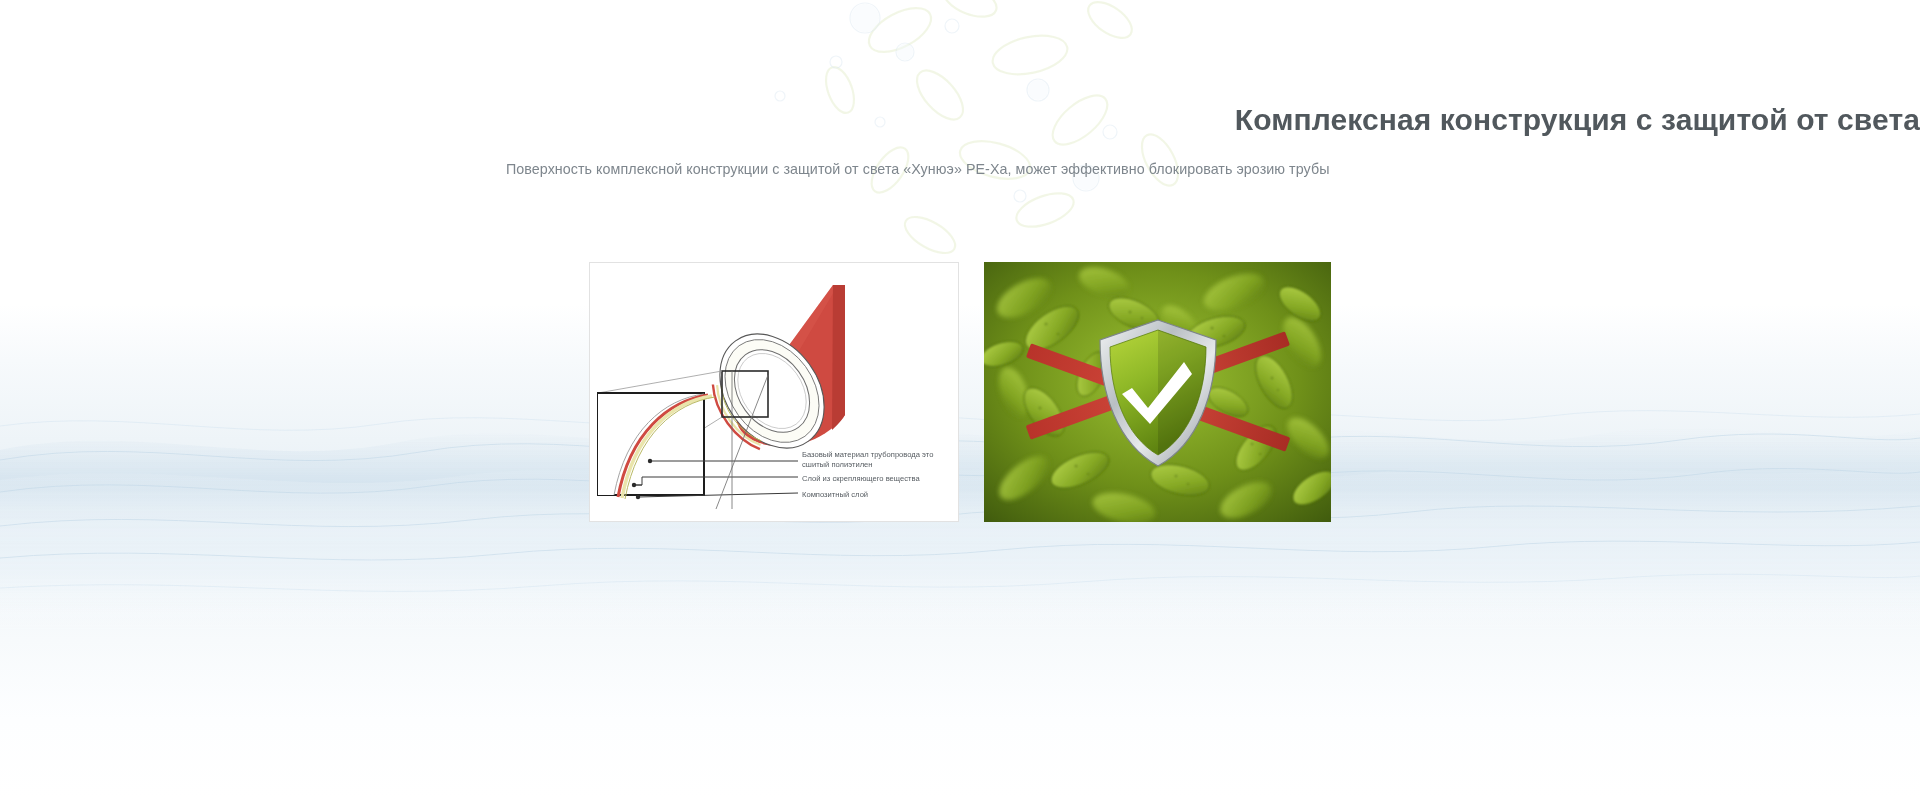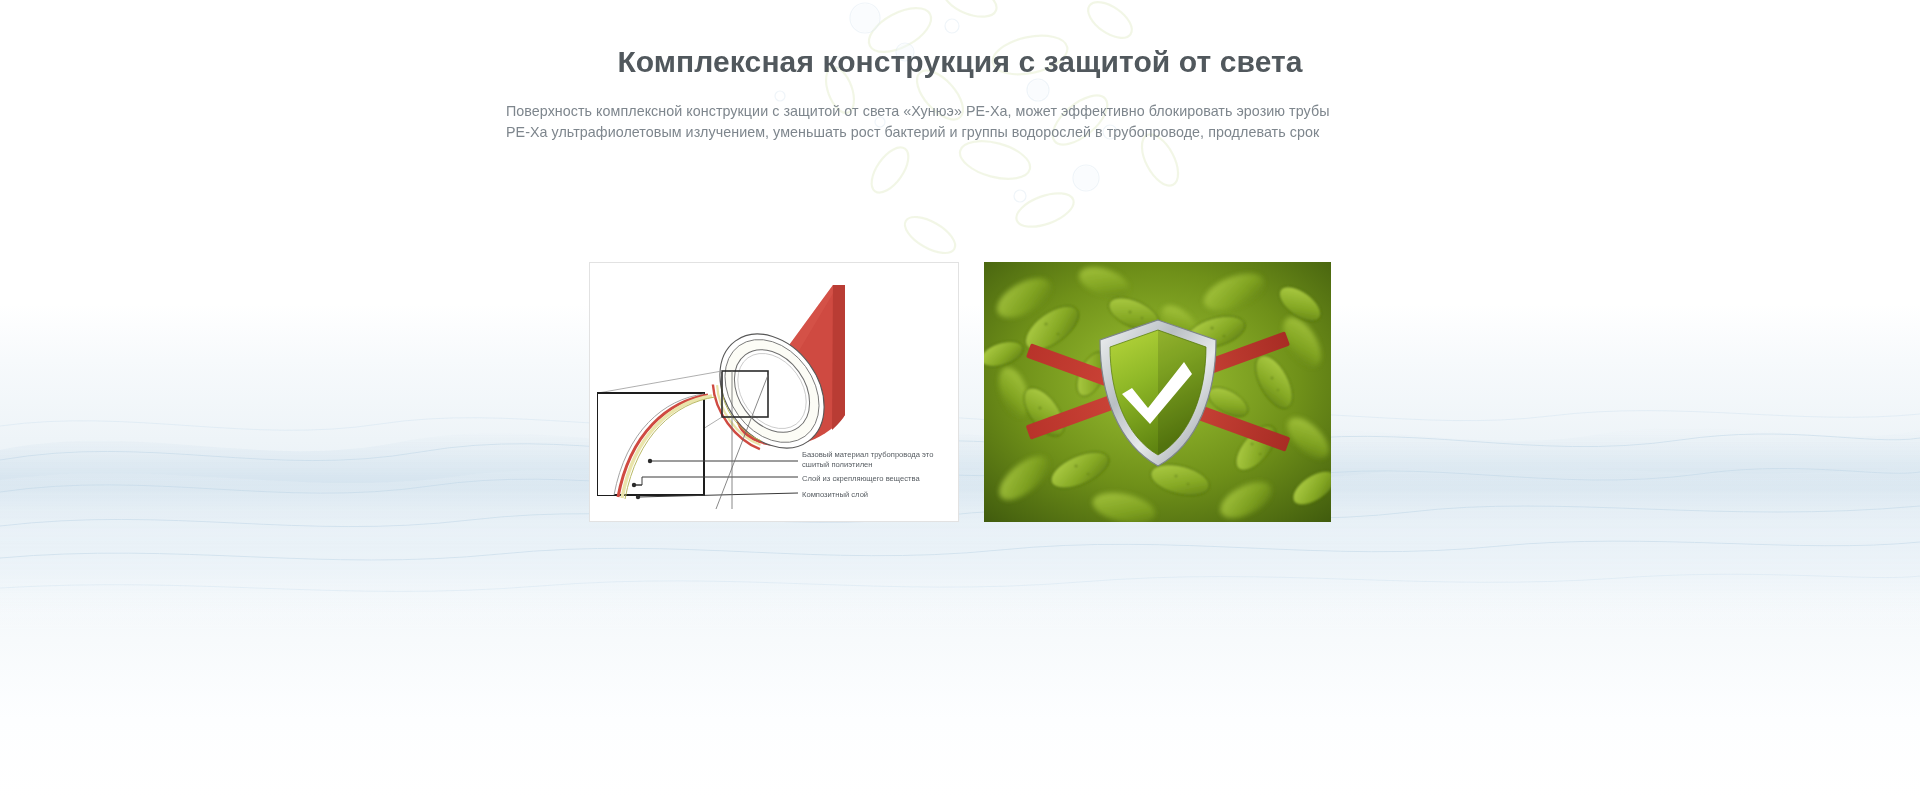--- a/index.html
+++ b/index.html
@@ -43,22 +43,22 @@
     left: 780px; top: -40px; width: 460px; height: 330px;
     z-index: 1;
     opacity: .13;
   }
 
   
   #content { position: relative; z-index: 3; }
 
   .heading-block {
     width: 100%;
-    text-align: center;
-    padding-top: 42px;
+    text-align: right;
+    padding-top: 100px;
   }
   .heading-line {
     font-size: 30px;
     font-weight: 600;
     color: #4b5156;
     letter-spacing: .1px;
     line-height: 1.33;
     white-space: nowrap;
   }
   .heading-line.l1 { color:#51585d; }
@@ -186,21 +186,20 @@
 </svg>
 
 <div id="content">
 
   <div class="heading-block">
     <div class="heading-line l1">Комплексная конструкция с защитой от света</div>
   </div>
 
   <div class="para-block">
     <div class="para-line">Поверхность комплексной конструкции с защитой от света «Хунюэ» PE-Xa, может эффективно блокировать эрозию трубы</div>
-    <div class="para-line">PE-Xa ультрафиолетовым излучением, уменьшать рост бактерий и группы водорослей в трубопроводе, продлевать срок</div>
   </div>
 
 </div>
 
 <div id="figures">
 
   <div class="fig-card" id="fig-pipe">
     <svg width="368" height="258" viewBox="0 0 368 258">
 
       <g>

